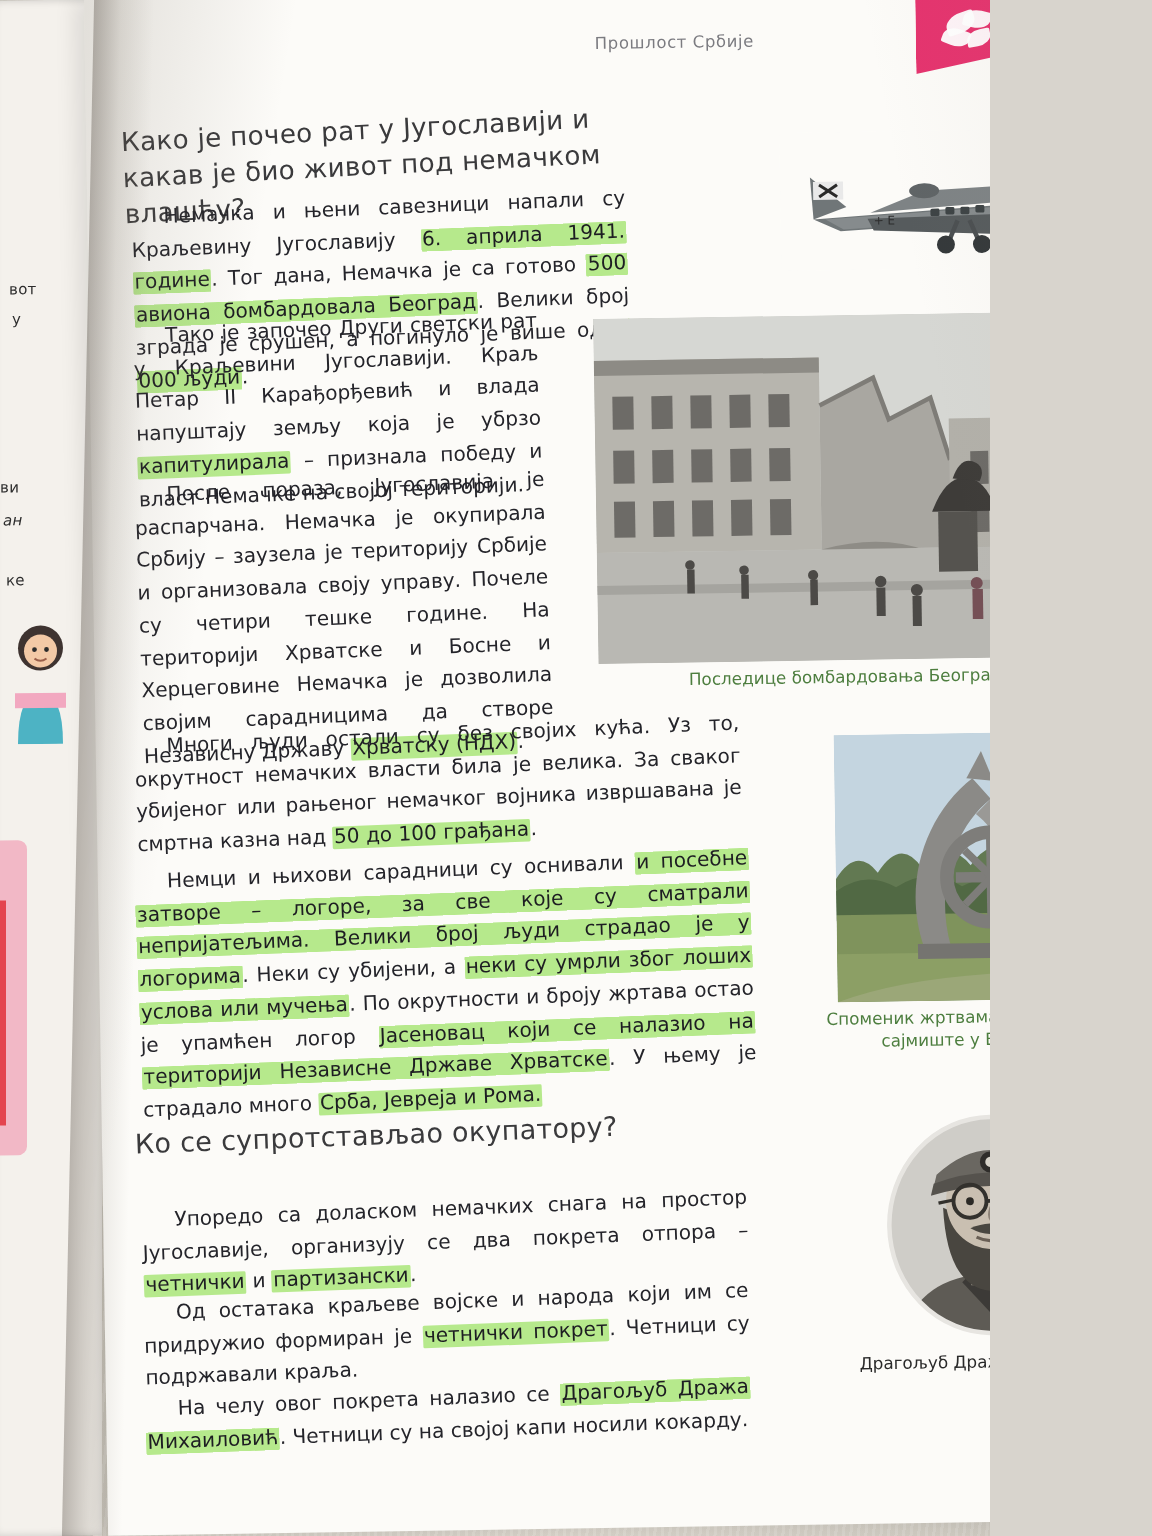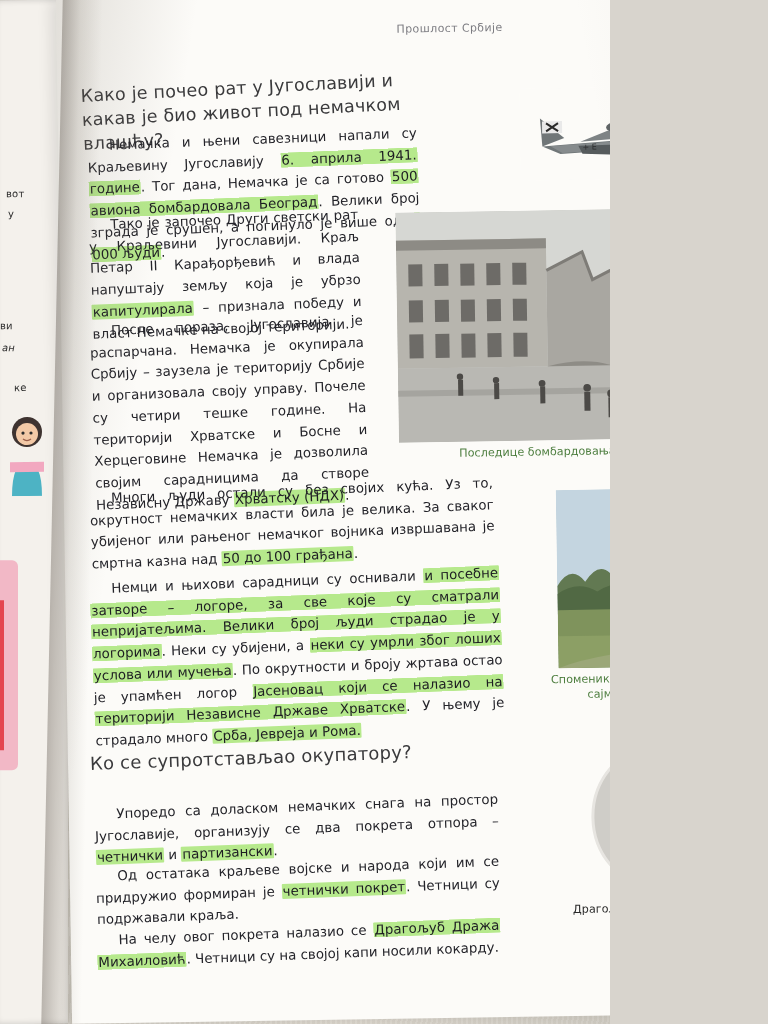--- a/index.html
+++ b/index.html
@@ -10,21 +10,21 @@
   body {
     width: 768px;
     height: 1024px;
     overflow: hidden;
     font-family: "DejaVu Sans", sans-serif;
   }
 
   
   #scene {
     position: relative;
-    width: 610px;
+    width: 660px;
     height: 1024px;
     background: linear-gradient(105deg, #c8c2b7 0%, #cdc8bd 18%, #d6d2c9 40%, #ded9d0 70%, #d2cec5 100%);
     overflow: hidden;
   }
   #desk-grain {
     position: absolute;
     inset: 0;
     background:
       repeating-linear-gradient(96deg, rgba(255,255,255,0.05) 0px, rgba(255,255,255,0.05) 2px, rgba(120,110,95,0.05) 2px, rgba(120,110,95,0.05) 5px);
     pointer-events: none;
@@ -223,21 +223,21 @@
 <body>
 
 <div id="scene">
   <div id="desk-grain"></div>
 
   <div id="left-page">
     <div class="lp-text" style="left:12px; top:186px;">вот</div>
     <div class="lp-text" style="left:14px; top:206px;">у</div>
     <div class="lp-text" style="left:6px; top:318px;">ви</div>
     <div class="lp-text" style="left:8px; top:340px;font-style:italic;">ан</div>
-    <div class="lp-text" style="left:20px; top:380px;">ке</div>
+    <div class="lp-text" style="left:10px; top:380px;">ке</div>
 
     <svg class="lp-kid" viewBox="0 0 54 86">
       <ellipse cx="27" cy="22" rx="15" ry="15" fill="#3e3330"></ellipse>
       <circle cx="27" cy="24" r="11" fill="#f3c9a6"></circle>
       <circle cx="23" cy="23" r="1.6" fill="#2b2b2b"></circle>
       <circle cx="31" cy="23" r="1.6" fill="#2b2b2b"></circle>
       <path d="M23 29 q4 3 8 0" stroke="#9a5f4a" stroke-width="1.3" fill="none"></path>
       <path d="M12 86 q0 -34 15 -34 q15 0 15 34 z" fill="#4db3c4"></path>
       <rect x="10" y="52" width="34" height="10" fill="#f2a8c0"></rect>
     </svg>

